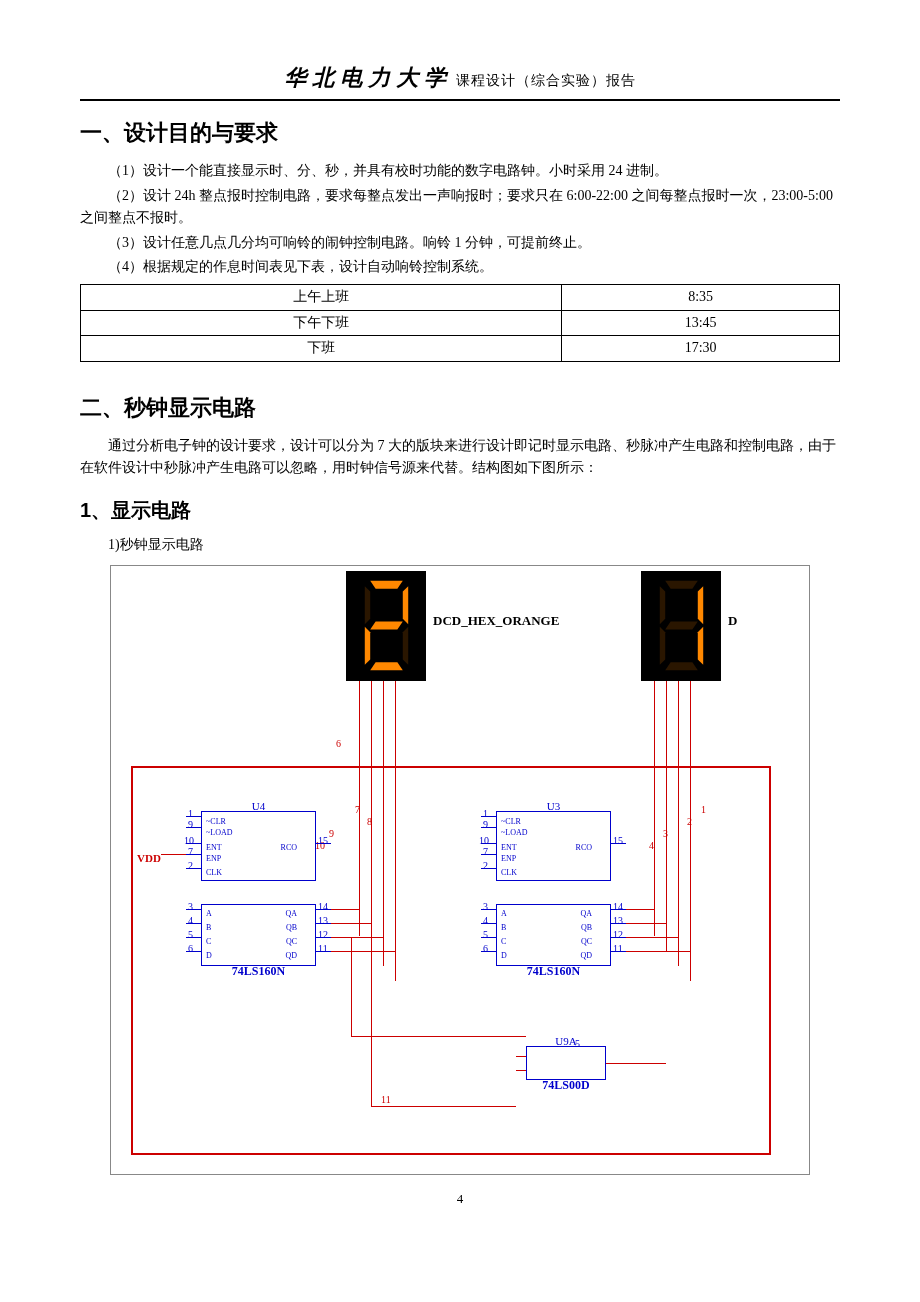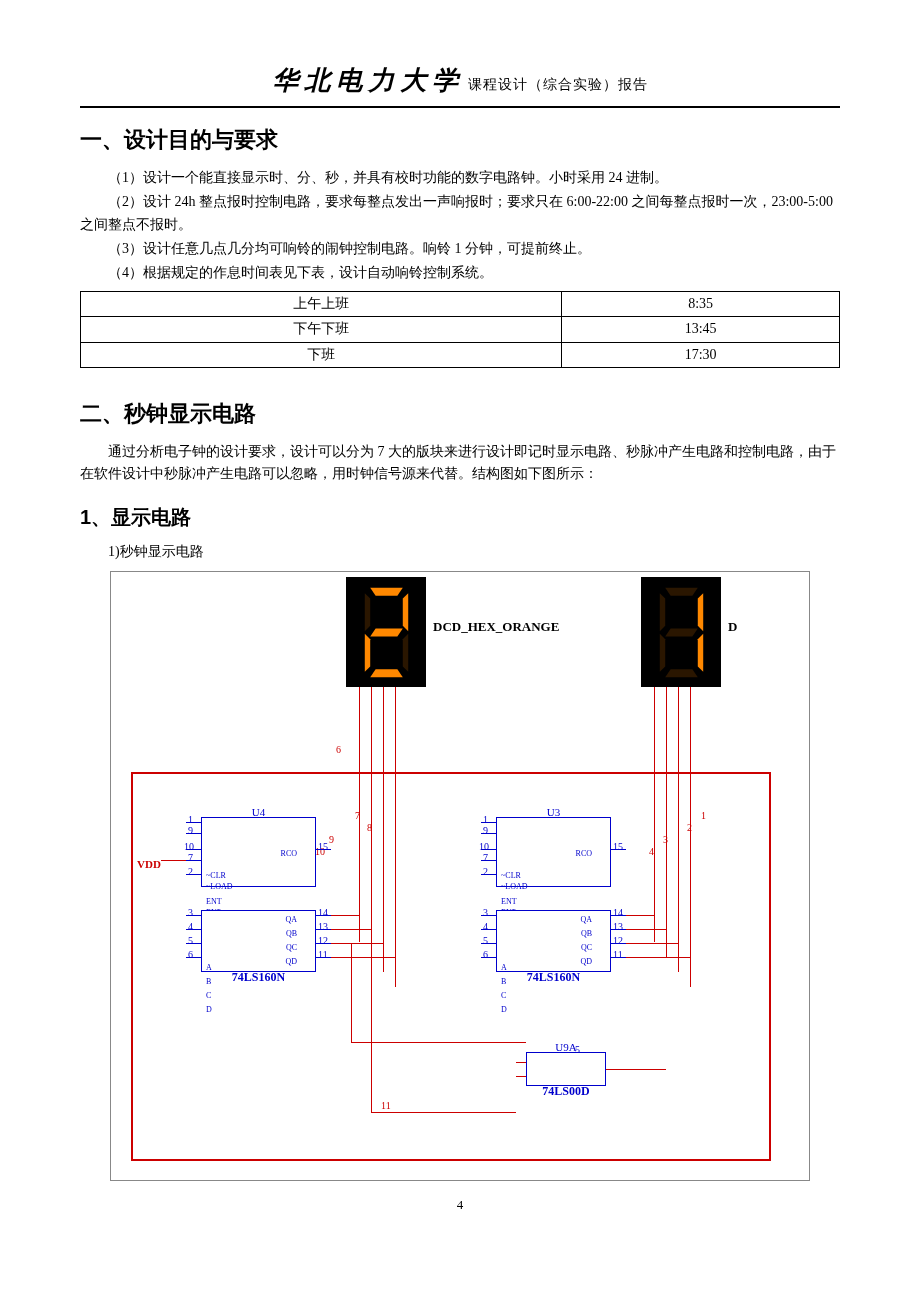--- a/index.html
+++ b/index.html
@@ -16,21 +16,21 @@
   .header-line {
     text-align: center;
     font-size: 15px;
     margin-bottom: 4px;
   }
   .header-uni {
     font-family: "STKaiti","KaiTi", serif;
     font-weight: bold;
     font-style: italic;
     letter-spacing: 6px;
-    font-size: 26px;
+    font-size: 22px;
   }
   .header-sub {
     font-size: 14px;
     letter-spacing: 1px;
   }
   hr.top-rule {
     border: none;
     border-top: 2.5px solid #000;
     margin-bottom: 14px;
   }
@@ -58,21 +58,21 @@
     background-size: 14px 14px;
     border: 1px solid #888;
   }
   .wire-r { position:absolute; background:#c00; }
   .chip {
     position: absolute; border: 1.5px solid #00c; background: #fff;
     font-size: 9px; color:#00c;
   }
   .chip .title { position:absolute; top:-14px; left:0; right:0; text-align:center; font-size:11px; color:#00c; }
   .chip .name { position:absolute; bottom:-16px; left:0; right:0; text-align:center; font-size:12px; color:#00c; font-weight:bold; }
-  .pin-l { position:absolute; left:4px; font-size:8px;margin-top:48px; }
+  .pin-l { position:absolute; left:4px; font-size:8px; }
   .pin-r { position:absolute; right:18px; font-size:8px; }
   .stub { position:absolute; height:1px; background:#00c; }
 
   .seg7 {
     position:absolute; width:80px; height:110px; background:#000;
     display:flex; align-items:center; justify-content:center;
   }
   .seg7 svg { width:55px; height:95px; }
   .seg-on { fill:#ff8800; }
   .seg-off { fill:#2a1600; }

